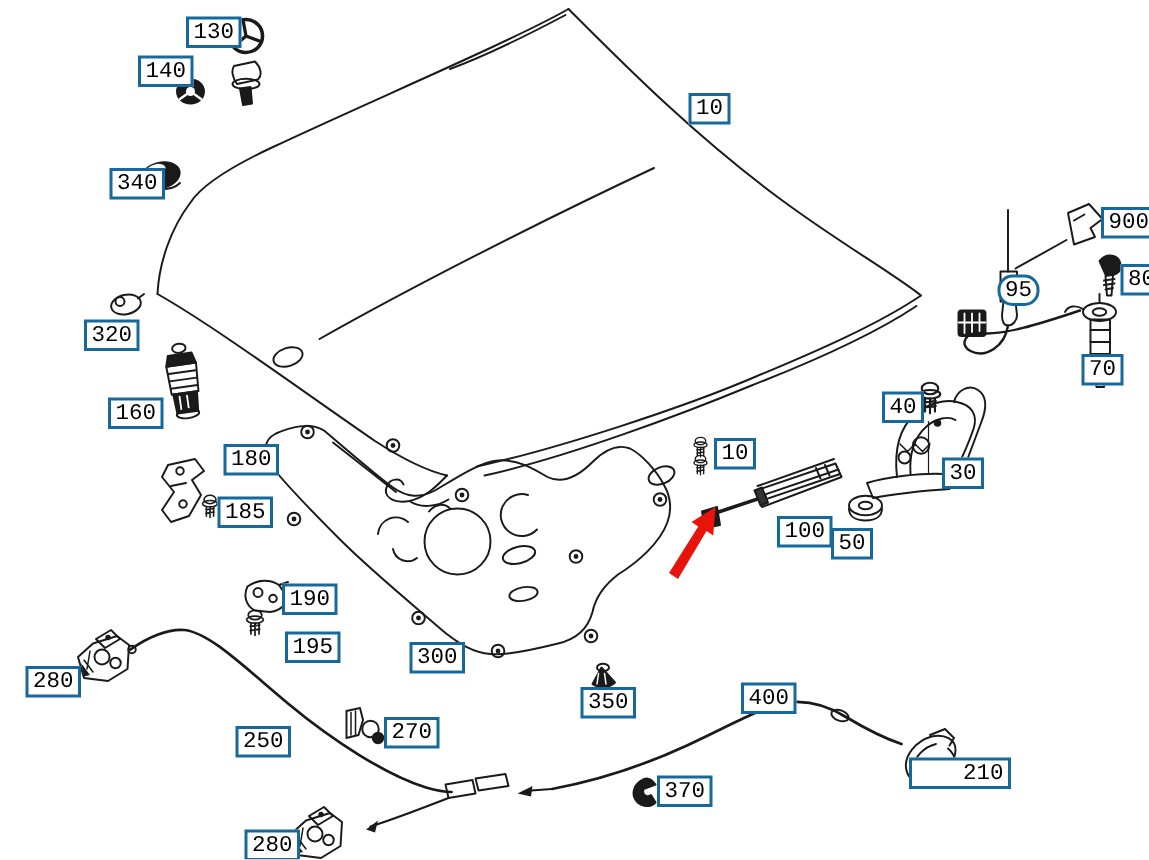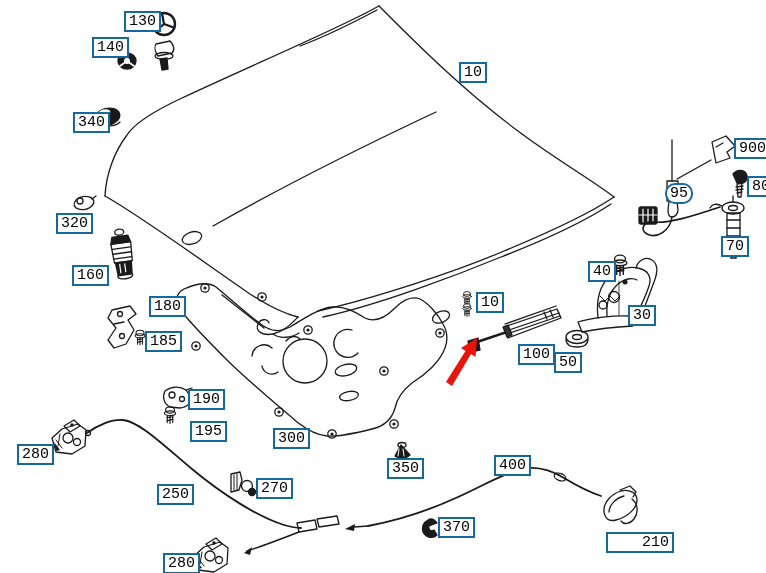--- a/index.html
+++ b/index.html
@@ -268,17 +268,17 @@
       <div class="callout" style="left: 554px; top: 352px;">50</div>
       <div class="callout" style="left: 188px; top: 389px;">190</div>
       <div class="callout" style="left: 190px; top: 421px;">195</div>
       <div class="callout" style="left: 273px; top: 428px;">300</div>
       <div class="callout" style="left: 17px; top: 444px;">280</div>
       <div class="callout" style="left: 494px; top: 455px;">400</div>
       <div class="callout" style="left: 387px; top: 458px;">350</div>
       <div class="callout" style="left: 256px; top: 478px;">270</div>
       <div class="callout" style="left: 157px; top: 484px;">250</div>
       <div class="callout" style="left: 438px; top: 517px;">370</div>
-      <div class="callout" style="left: 606px; top: 532px; padding-left: 34px;">210</div>
+      <div class="callout" style="left: 606px; top: 505px; padding-left: 34px;">210</div>
       <div class="callout" style="left: 163px; top: 553px;">280</div>
     </div>
 
 </div>
 
 </body></html>

